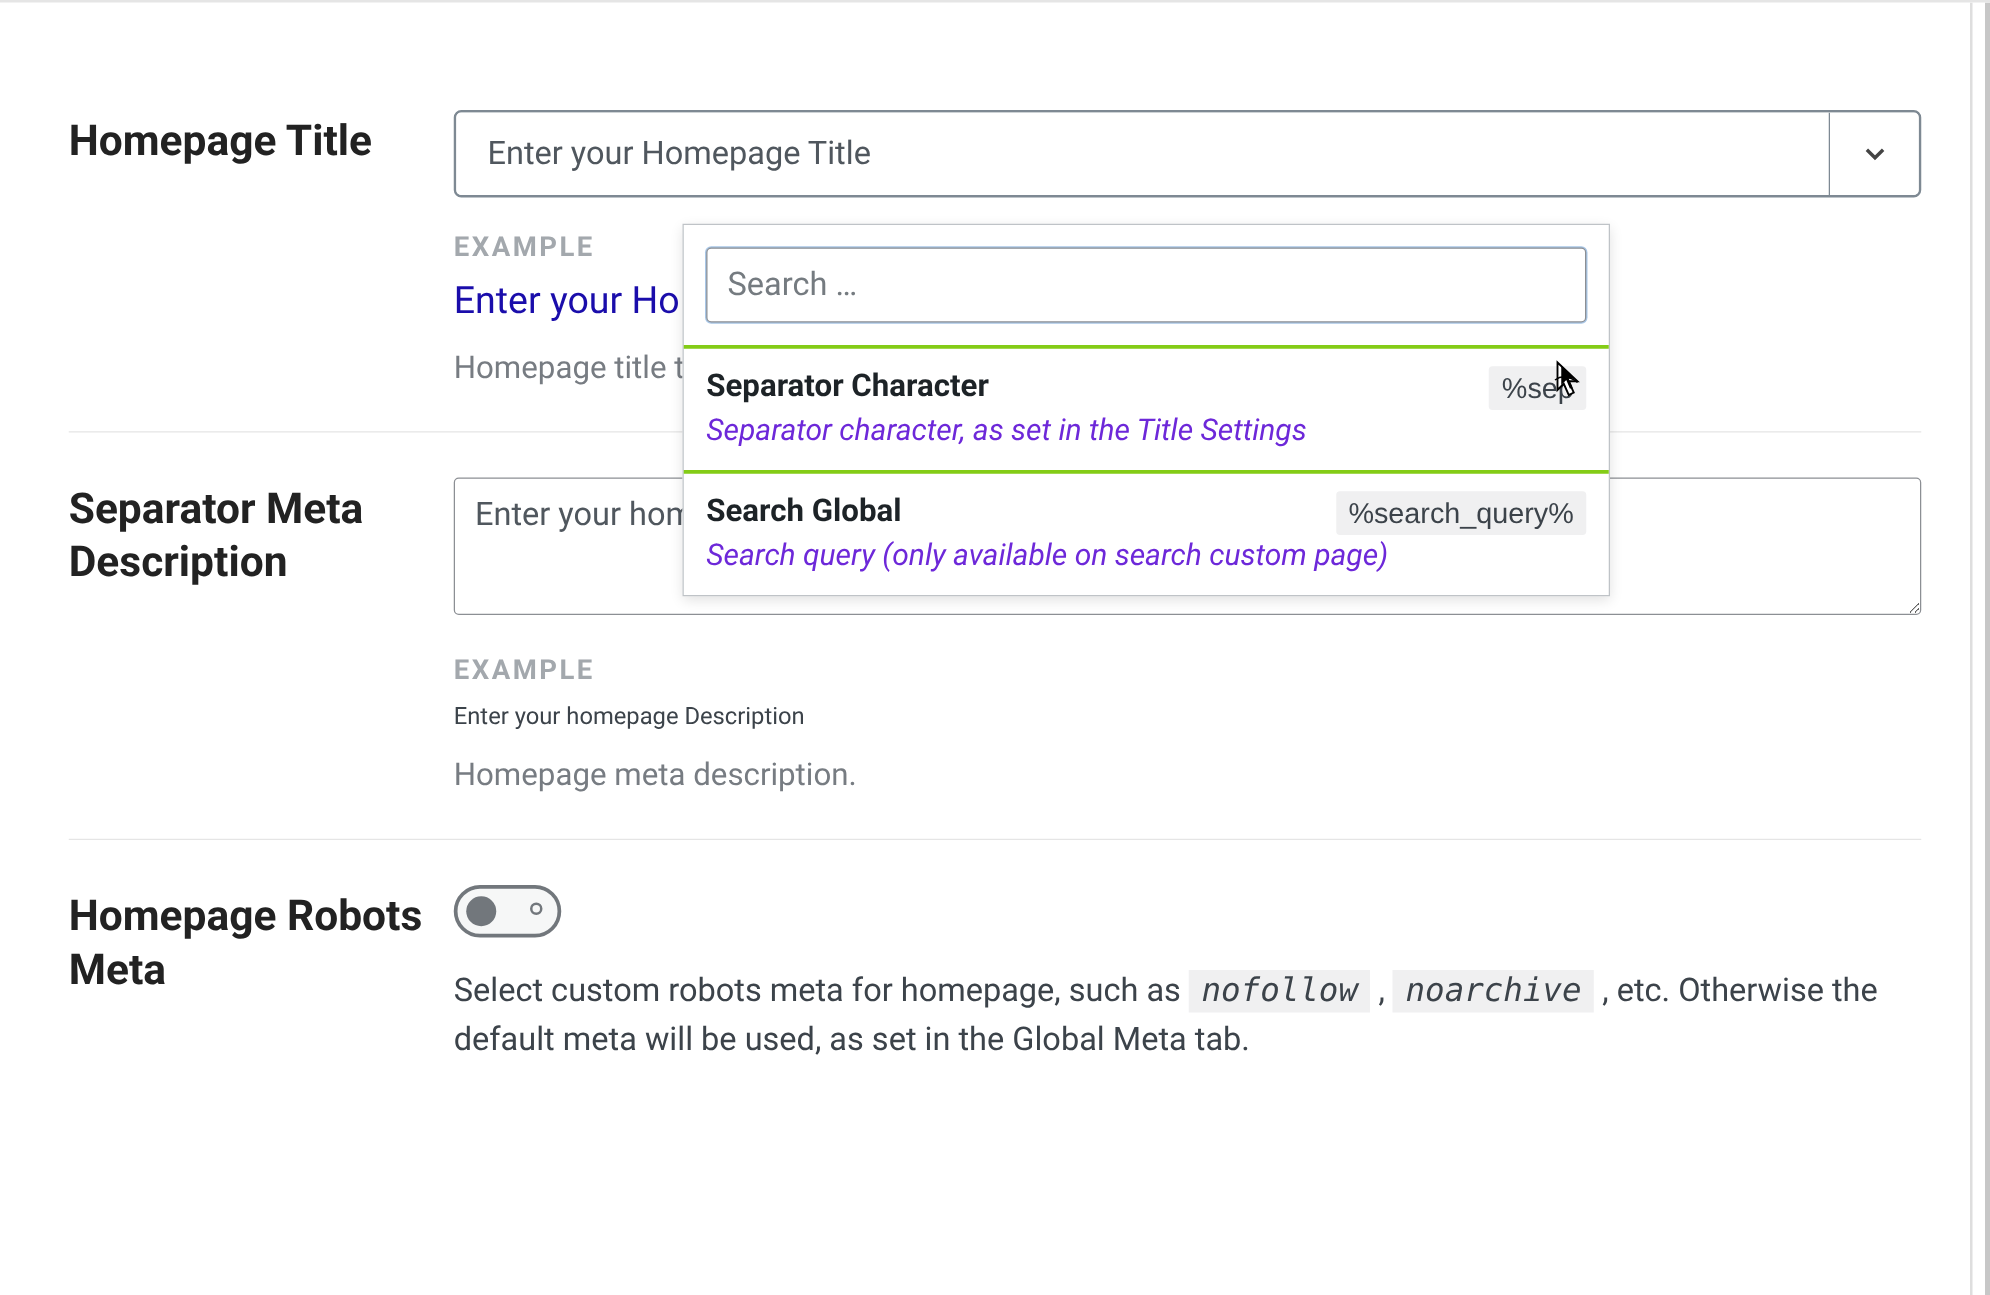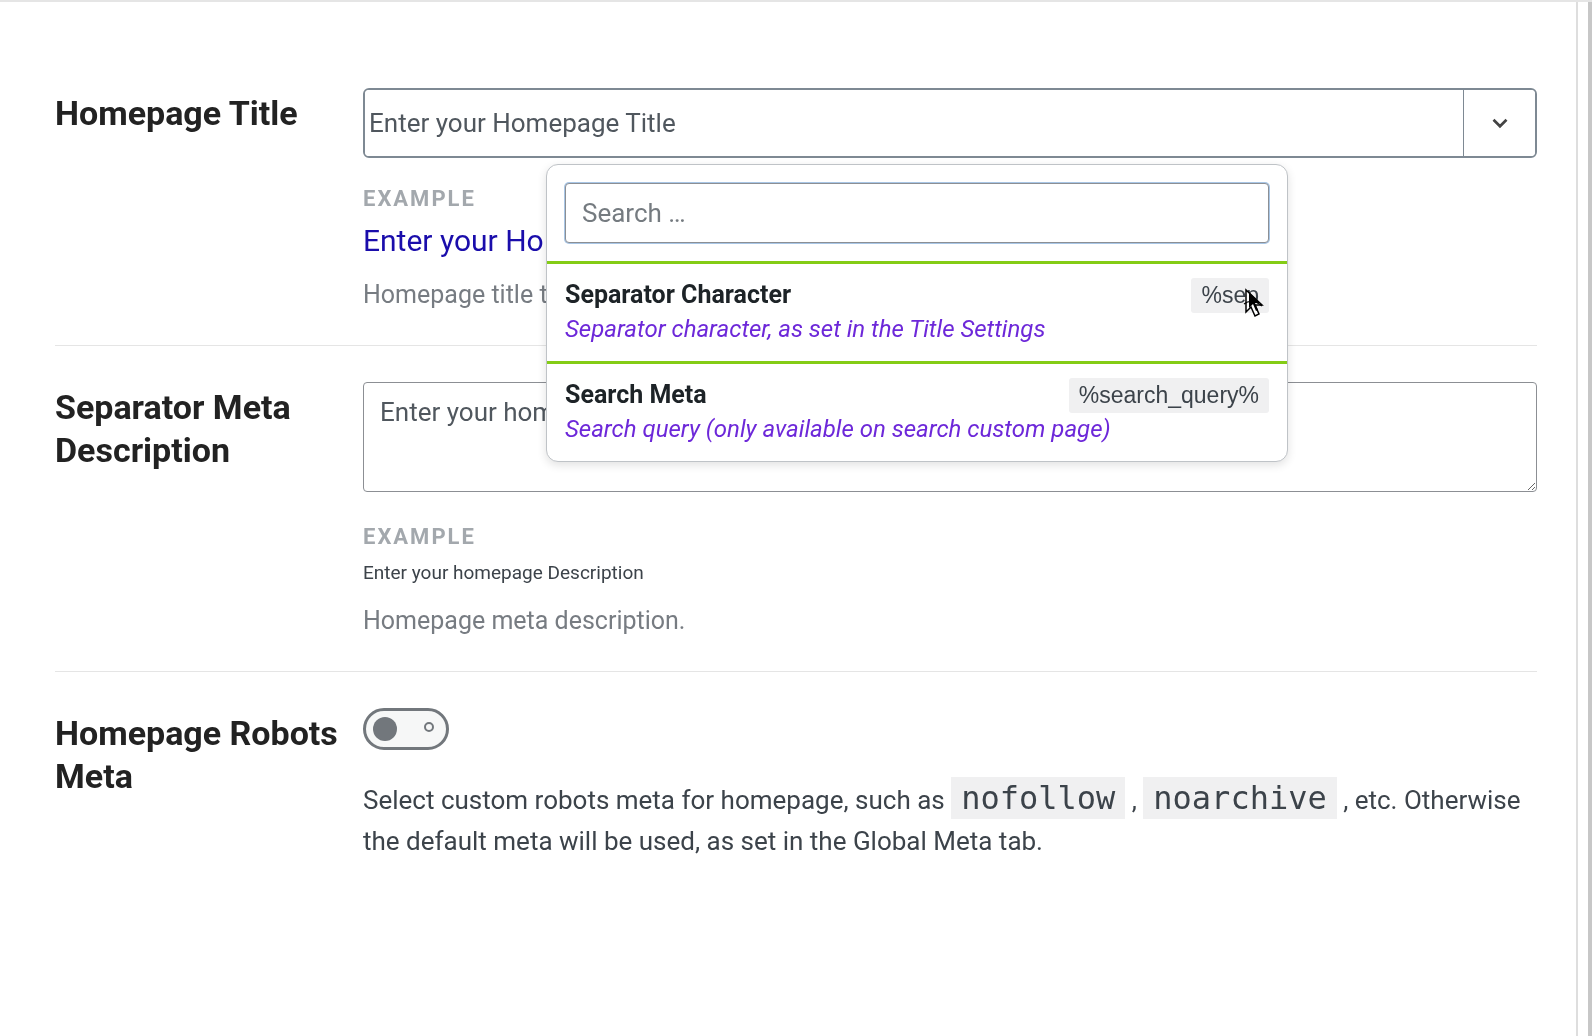--- a/index.html
+++ b/index.html
@@ -34,21 +34,21 @@
   }
   .text-input-wrap {
     display: flex;
     border: 2px solid #7e8993;
     border-radius: 6px;
     overflow: hidden;
   }
   .text-input {
     flex: 1;
     border: none;
-    padding: 18px 4px;
+    padding: 18px 25px;
     font-size: 26px;
     outline: none;
     background: #fff;
     font-family: inherit;
   }
   .text-input::placeholder { color: #50575e; }
   .dropdown-btn {
     width: 72px;
     border: none;
     border-left: 1px solid #7e8993;
@@ -125,33 +125,34 @@
   .robots-text {
     font-size: 26px;
     color: #3c434a;
     margin-top: 24px;
     line-height: 1.5;
   }
   code.inline {
     background: #f0f0f1;
     padding: 2px 10px;
     font-family: Consolas, Menlo, monospace;
-    font-size: 32px;
-    color: #3c434a;
+    font-size: 26px;
+    color: #3c434a;
+    font-style: italic;
   }
 
   
   .var-panel {
     position: absolute;
     left: 546px;
-    top: 162px;
+    top: 177px;
     width: 742px;
     background: #fff;
     border: 1px solid #bfc3c7;
-    border-radius: 12px;
+    border-radius: 0;
     box-shadow: 0 3px 10px rgba(0,0,0,0.12);
     z-index: 10;
   }
   .var-search-wrap {
     padding: 18px;
   }
   .var-search {
     width: 100%;
     border: 1px solid #8c8f94;
     border-radius: 4px;
@@ -262,21 +263,21 @@
 <div class="var-panel">
   <div class="var-search-wrap">
     <input class="var-search" placeholder="Search …" style="">
   </div>
   <div class="var-item">
     <div class="var-title">Separator Character</div>
     <div class="var-token">%sep</div>
     <div class="var-desc">Separator character, as set in the Title Settings</div>
   </div>
   <div class="var-item">
-    <div class="var-title">Search Meta</div>
+    <div class="var-title">Search Global</div>
     <div class="var-token">%search_query%</div>
     <div class="var-desc">Search query (only available on search custom page)</div>
   </div>
 </div>
 
 <svg class="cursor" width="28" height="32" viewBox="0 0 28 32">
   <path d="M4 2 L4 24 L9 19 L13 28 L17 26 L13 17 L20 17 Z" fill="#fff" stroke="#000" stroke-width="1.5"></path>
   <path d="M7 4 L7 20 L11 16 L14 23 L16 22 L13 15 L18 15 Z" fill="#000"></path>
   <path d="M2 16 Q 10 10 20 18" fill="none" stroke="#000" stroke-width="1.2"></path>
 </svg>

